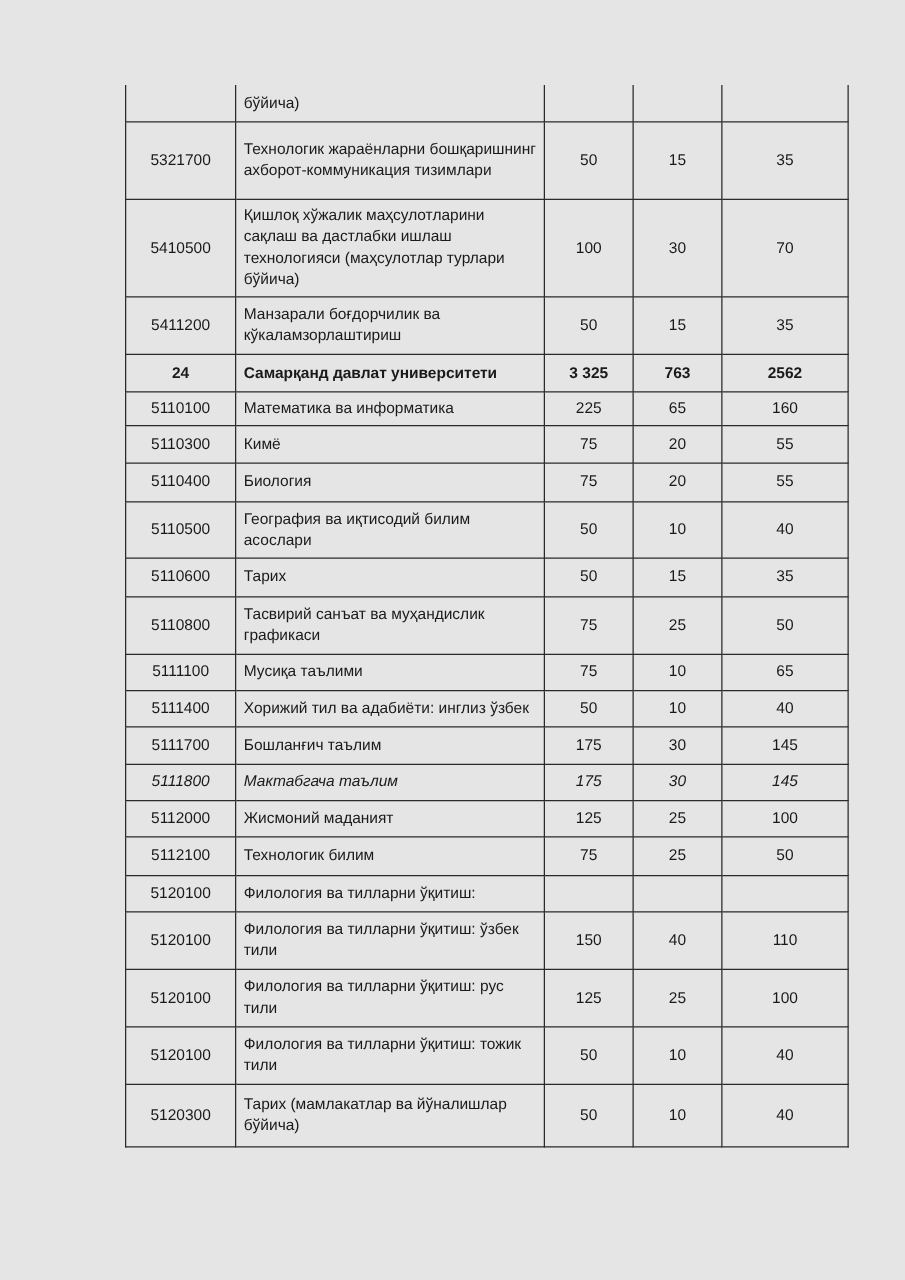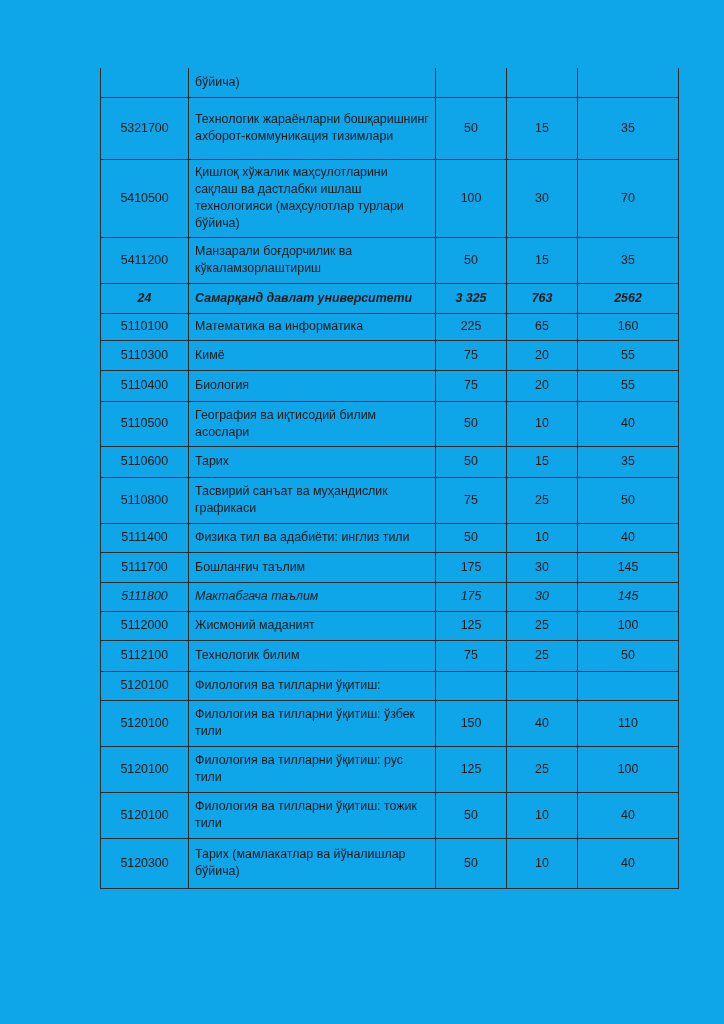--- a/index.html
+++ b/index.html
@@ -1,26 +1,26 @@
 <!DOCTYPE html>
 <html><head>
 <meta charset="utf-8">
 <style>
   html, body { margin: 0; padding: 0; background: #ffffff; }
   body { width: 724px; height: 1024px; position: relative; overflow: hidden;
          font-family: "Liberation Sans", "DejaVu Sans", sans-serif; color: #1a1a1a; }
-  .page { position: absolute; left: 0; top: 0; width: 724px; height: 1024px; background: #0ea5e9; }
+  .page { position: absolute; left: 0; top: 0; width: 724px; height: 1024px; background: #e5e5e5; }
   table.grid { position: absolute; left: 100px; top: 68px; border-collapse: collapse;
                table-layout: fixed; width: 578px; font-size: 12.4px; line-height: 17px; }
   table.grid td { border: 1.5px solid #2a2a2a; padding: 0 6px; vertical-align: middle; }
   table.grid tr:first-child td { border-top: none; }
   td.code { text-align: center; }
   td.name { text-align: left; padding-left: 7px; vertical-align: top; padding-top: 4px; }
   td.num { text-align: center; }
-  tr.bold td { font-weight: bold; font-style: italic; }
+  tr.bold td { font-weight: bold; }
   col.c1 { width: 88px; } col.c2 { width: 247px; } col.c3 { width: 71px; }
   col.c4 { width: 71px; } col.c5 { width: 101px; }
 </style>
 </head>
 <body>
 
 <div class="page">
   <table class="grid">
     <colgroup>
         <col class="c1">
@@ -101,22 +101,29 @@
           <td class="num">35</td>
         </tr>
         <tr style="height: 46px; margin-left: 28px;">
           <td class="code">5110800</td>
           <td class="name">Тасвирий санъат ва муҳандислик графикаси</td>
           <td class="num">75</td>
           <td class="num">25</td>
           <td class="num">50</td>
         </tr>
         <tr style="height: 29px;">
+          <td class="code">5111100</td>
+          <td class="name">Мусиқа таълими</td>
+          <td class="num">75</td>
+          <td class="num">10</td>
+          <td class="num">65</td>
+        </tr>
+        <tr style="height: 29px;">
           <td class="code">5111400</td>
-          <td class="name">Физика тил ва адабиёти: инглиз тили</td>
+          <td class="name">Хорижий тил ва адабиёти: инглиз ўзбек</td>
           <td class="num">50</td>
           <td class="num">10</td>
           <td class="num">40</td>
         </tr>
         <tr style="height: 30px;">
           <td class="code">5111700</td>
           <td class="name">Бошланғич таълим</td>
           <td class="num">175</td>
           <td class="num">30</td>
           <td class="num">145</td>

